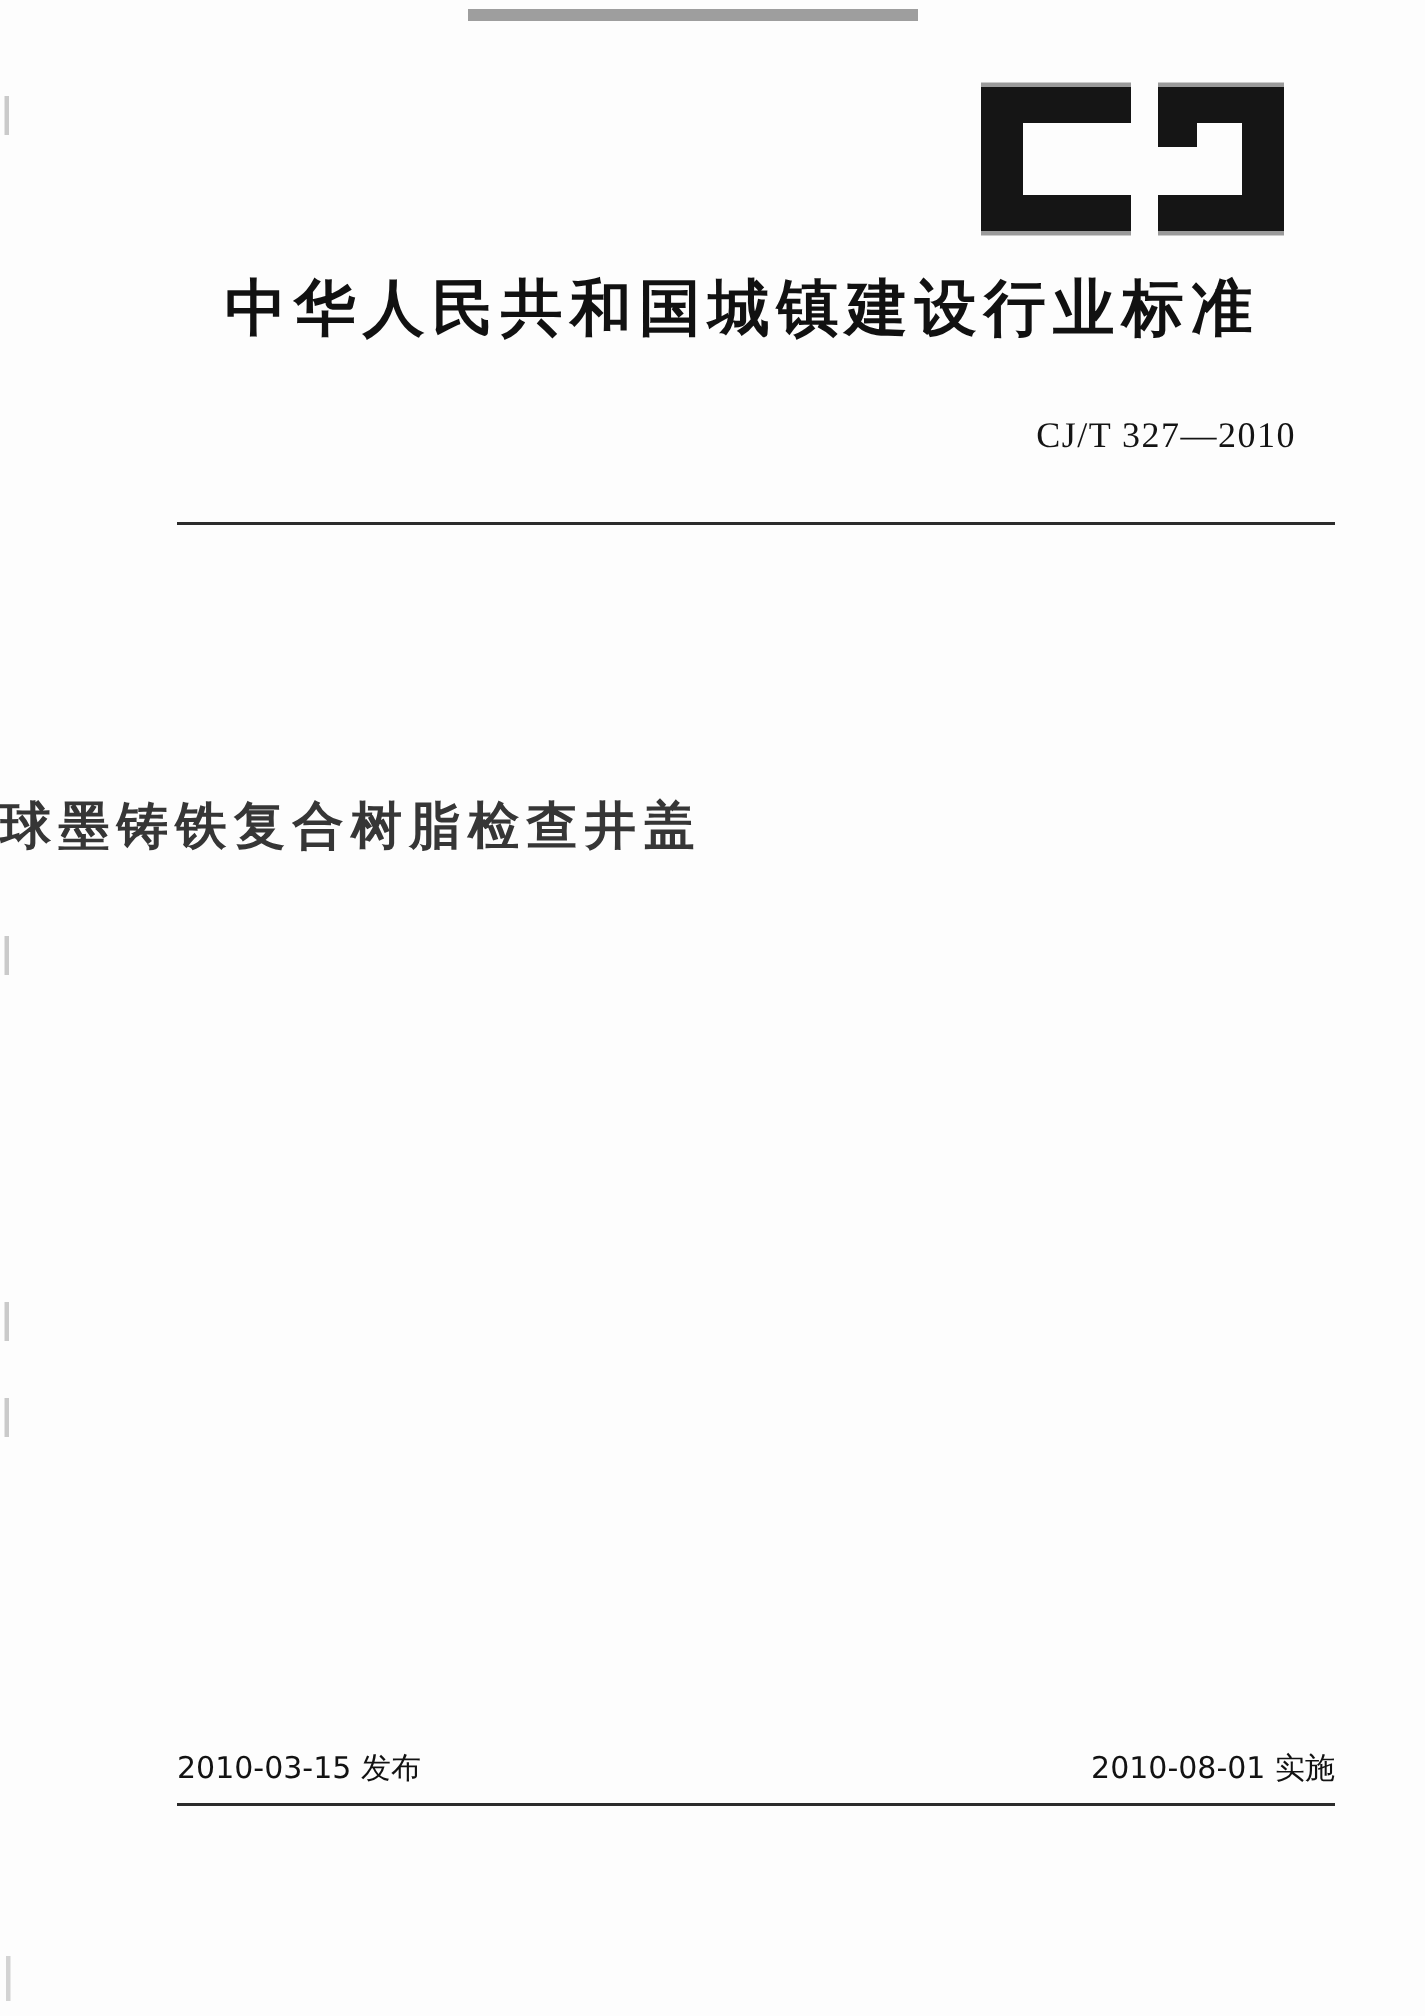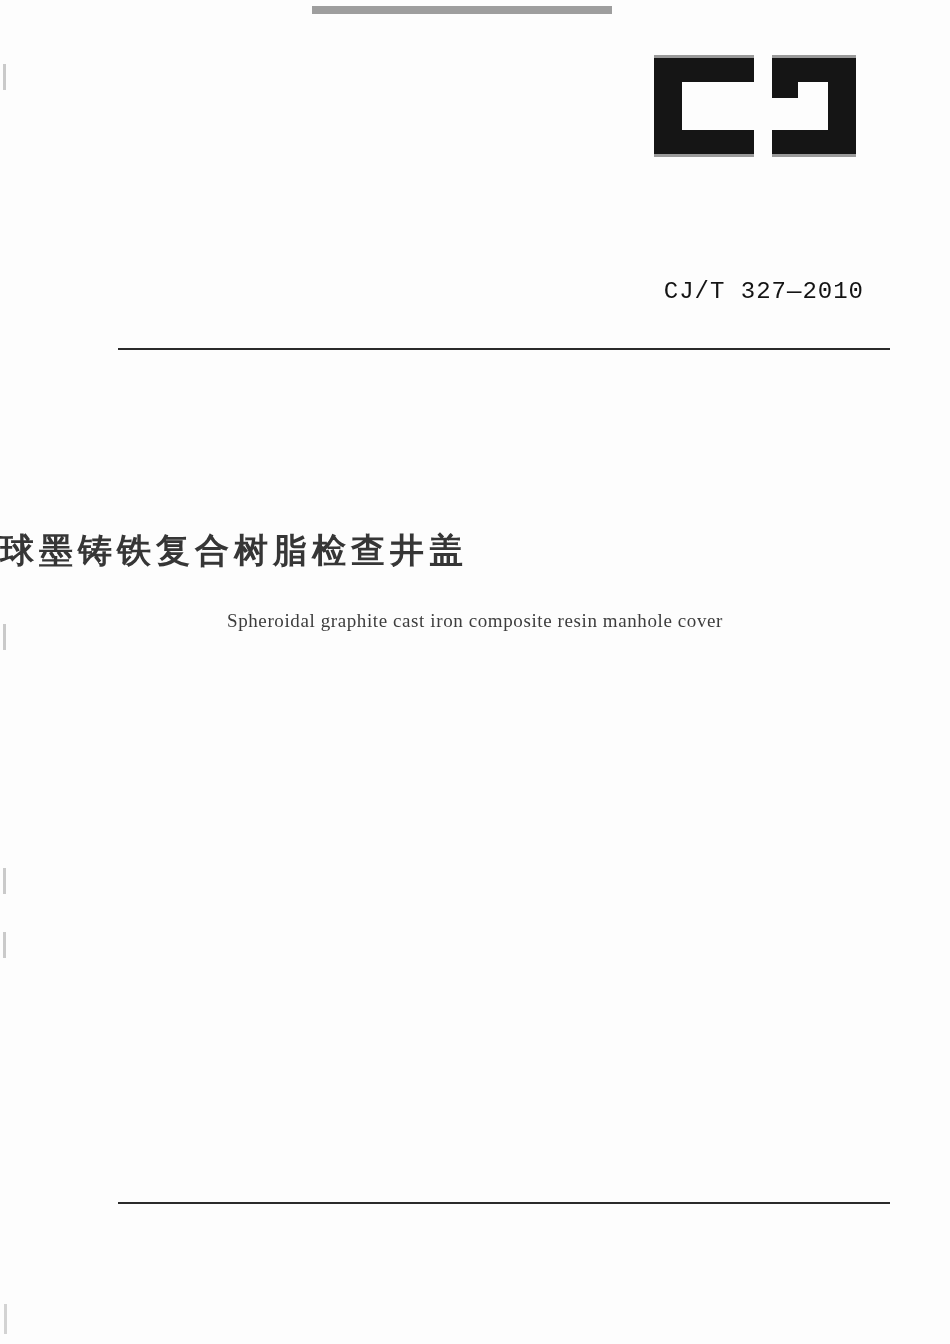--- a/index.html
+++ b/index.html
@@ -70,21 +70,21 @@
     font-size: 41px;
     letter-spacing: 5px;
     color: #111;
     padding-left: 40px;
   }
 
   .std-code {
     position: absolute;
     top: 278px;
     right: 86px;
-    font-family: Liberation Mono, monospace;
+    font-family: Liberation Serif, serif;
     font-size: 24px;
     letter-spacing: 1px;
     color: #141414;
   }
 
   .rule-top {
     position: absolute;
     top: 348px;
     left: 118px;
     width: 772px;
@@ -175,25 +175,29 @@
       </g>
       <g fill="#3a3a3a" opacity="0.5">
         <rect x="8" y="3" width="100" height="3"></rect>
         <rect x="126" y="3" width="84" height="3"></rect>
         <rect x="8" y="102" width="100" height="3"></rect>
         <rect x="126" y="102" width="84" height="3"></rect>
       </g>
     </svg>
   </div>
 
+  <div class="org-title">中华人民共和国城镇建设行业标准</div>
 
   <div class="std-code">CJ/T 327—2010</div>
 
   <div class="rule-top"></div>
 
   <div class="doc-title-cn">球墨铸铁复合树脂检查井盖</div>
-  <div class="doc-title-en">Spheroidal graphite cast iron composite resin manhole cover</div>
-
+
+  <div class="date-row">
+    <span>2010-03-15 发布</span>
+    <span>2010-08-01 实施</span>
+  </div>
 
   <div class="rule-bottom"></div>
 
 
 </div>
 
 </body></html>

